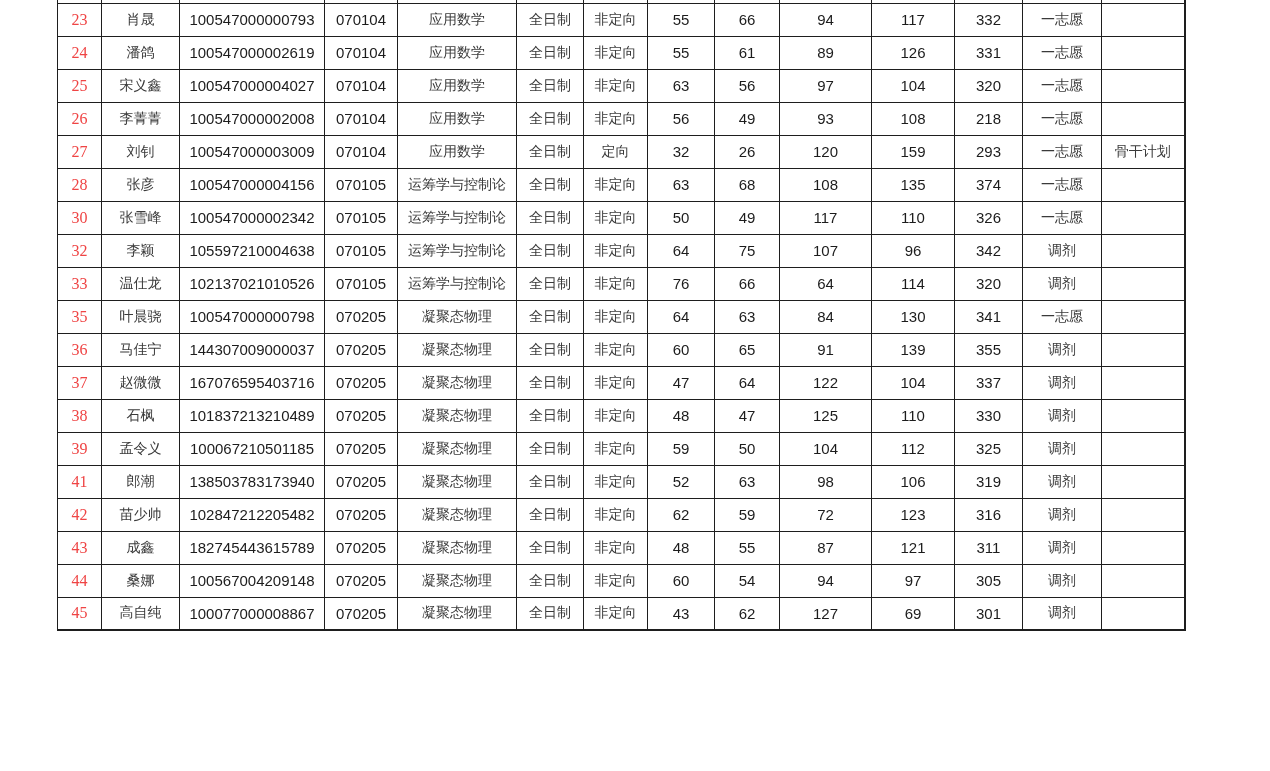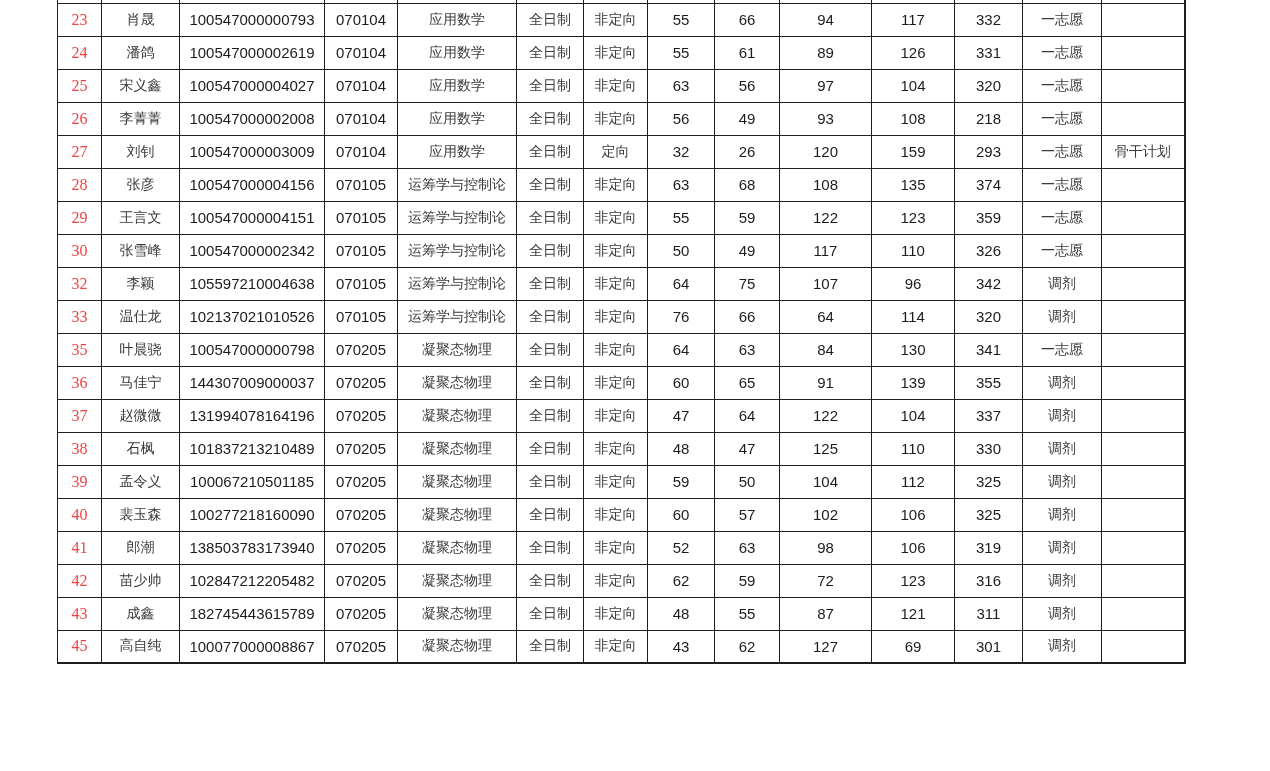--- a/index.html
+++ b/index.html
@@ -181,36 +181,20 @@
           <td class="cjk">非定向</td>
           <td class="num">63</td>
           <td class="num">68</td>
           <td class="num">108</td>
           <td class="num">135</td>
           <td class="num">374</td>
           <td class="cjk">一志愿</td>
           <td class="cjk"></td>
         </tr>
         <tr>
-          <td class="rowno">29</td>
-          <td class="cjk">王言文</td>
-          <td class="num">100547000004151</td>
-          <td class="num">070105</td>
-          <td class="cjk">运筹学与控制论</td>
-          <td class="cjk">全日制</td>
-          <td class="cjk">非定向</td>
-          <td class="num">55</td>
-          <td class="num">59</td>
-          <td class="num">122</td>
-          <td class="num">123</td>
-          <td class="num">359</td>
-          <td class="cjk">一志愿</td>
-          <td class="cjk"></td>
-        </tr>
-        <tr>
           <td class="rowno">30</td>
           <td class="cjk">张雪峰</td>
           <td class="num">100547000002342</td>
           <td class="num">070105</td>
           <td class="cjk">运筹学与控制论</td>
           <td class="cjk">全日制</td>
           <td class="cjk">非定向</td>
           <td class="num">50</td>
           <td class="num">49</td>
           <td class="num">117</td>
@@ -279,21 +263,21 @@
           <td class="num">65</td>
           <td class="num">91</td>
           <td class="num">139</td>
           <td class="num">355</td>
           <td class="cjk">调剂</td>
           <td class="cjk"></td>
         </tr>
         <tr>
           <td class="rowno">37</td>
           <td class="cjk">赵微微</td>
-          <td class="num">131994078164196</td>
+          <td class="num">167076595403716</td>
           <td class="num">070205</td>
           <td class="cjk">凝聚态物理</td>
           <td class="cjk">全日制</td>
           <td class="cjk">非定向</td>
           <td class="num">47</td>
           <td class="num">64</td>
           <td class="num">122</td>
           <td class="num">104</td>
           <td class="num">337</td>
           <td class="cjk">调剂</td>
@@ -325,36 +309,20 @@
           <td class="cjk">非定向</td>
           <td class="num">59</td>
           <td class="num">50</td>
           <td class="num">104</td>
           <td class="num">112</td>
           <td class="num">325</td>
           <td class="cjk">调剂</td>
           <td class="cjk"></td>
         </tr>
         <tr>
-          <td class="rowno">40</td>
-          <td class="cjk">裴玉森</td>
-          <td class="num">100277218160090</td>
-          <td class="num">070205</td>
-          <td class="cjk">凝聚态物理</td>
-          <td class="cjk">全日制</td>
-          <td class="cjk">非定向</td>
-          <td class="num">60</td>
-          <td class="num">57</td>
-          <td class="num">102</td>
-          <td class="num">106</td>
-          <td class="num">325</td>
-          <td class="cjk">调剂</td>
-          <td class="cjk"></td>
-        </tr>
-        <tr>
           <td class="rowno">41</td>
           <td class="cjk">郎潮</td>
           <td class="num">138503783173940</td>
           <td class="num">070205</td>
           <td class="cjk">凝聚态物理</td>
           <td class="cjk">全日制</td>
           <td class="cjk">非定向</td>
           <td class="num">52</td>
           <td class="num">63</td>
           <td class="num">98</td>
@@ -389,20 +357,36 @@
           <td class="cjk">非定向</td>
           <td class="num">48</td>
           <td class="num">55</td>
           <td class="num">87</td>
           <td class="num">121</td>
           <td class="num">311</td>
           <td class="cjk">调剂</td>
           <td class="cjk"></td>
         </tr>
         <tr>
+          <td class="rowno">44</td>
+          <td class="cjk">桑娜</td>
+          <td class="num">100567004209148</td>
+          <td class="num">070205</td>
+          <td class="cjk">凝聚态物理</td>
+          <td class="cjk">全日制</td>
+          <td class="cjk">非定向</td>
+          <td class="num">60</td>
+          <td class="num">54</td>
+          <td class="num">94</td>
+          <td class="num">97</td>
+          <td class="num">305</td>
+          <td class="cjk">调剂</td>
+          <td class="cjk"></td>
+        </tr>
+        <tr>
           <td class="rowno">45</td>
           <td class="cjk">高自纯</td>
           <td class="num">100077000008867</td>
           <td class="num">070205</td>
           <td class="cjk">凝聚态物理</td>
           <td class="cjk">全日制</td>
           <td class="cjk">非定向</td>
           <td class="num">43</td>
           <td class="num">62</td>
           <td class="num">127</td>

